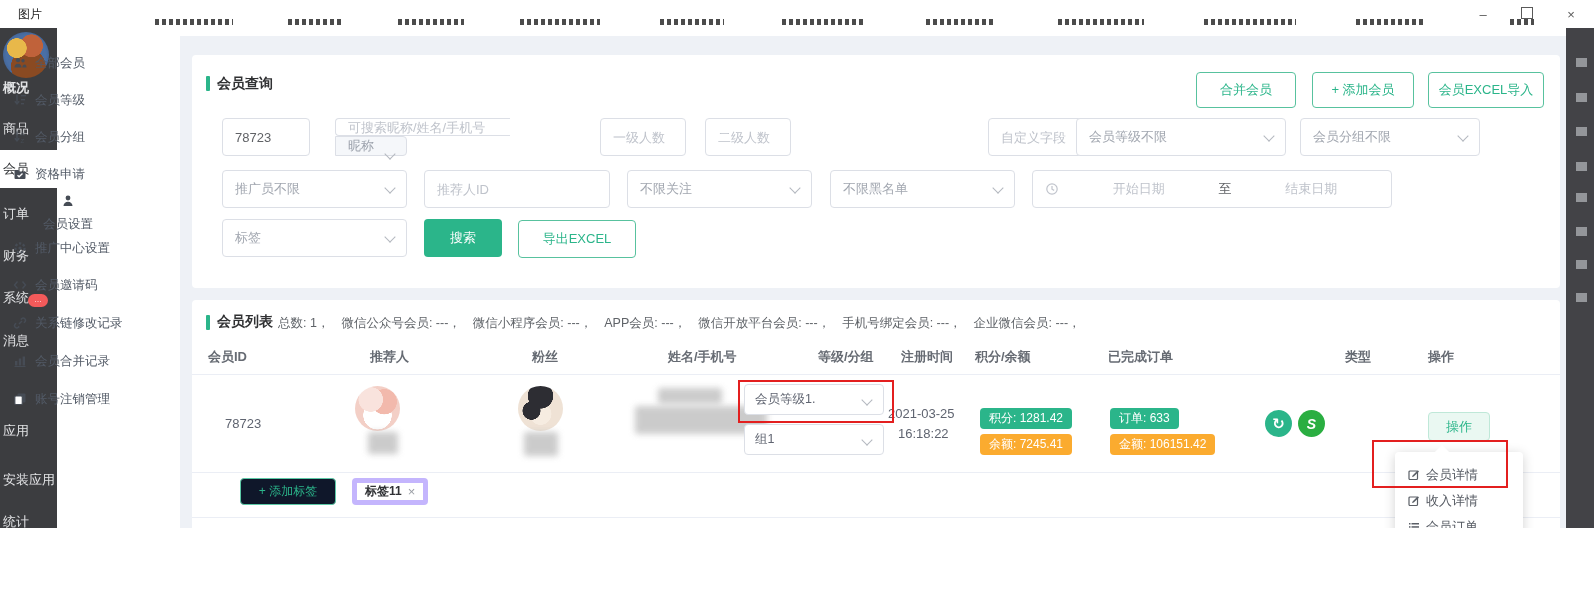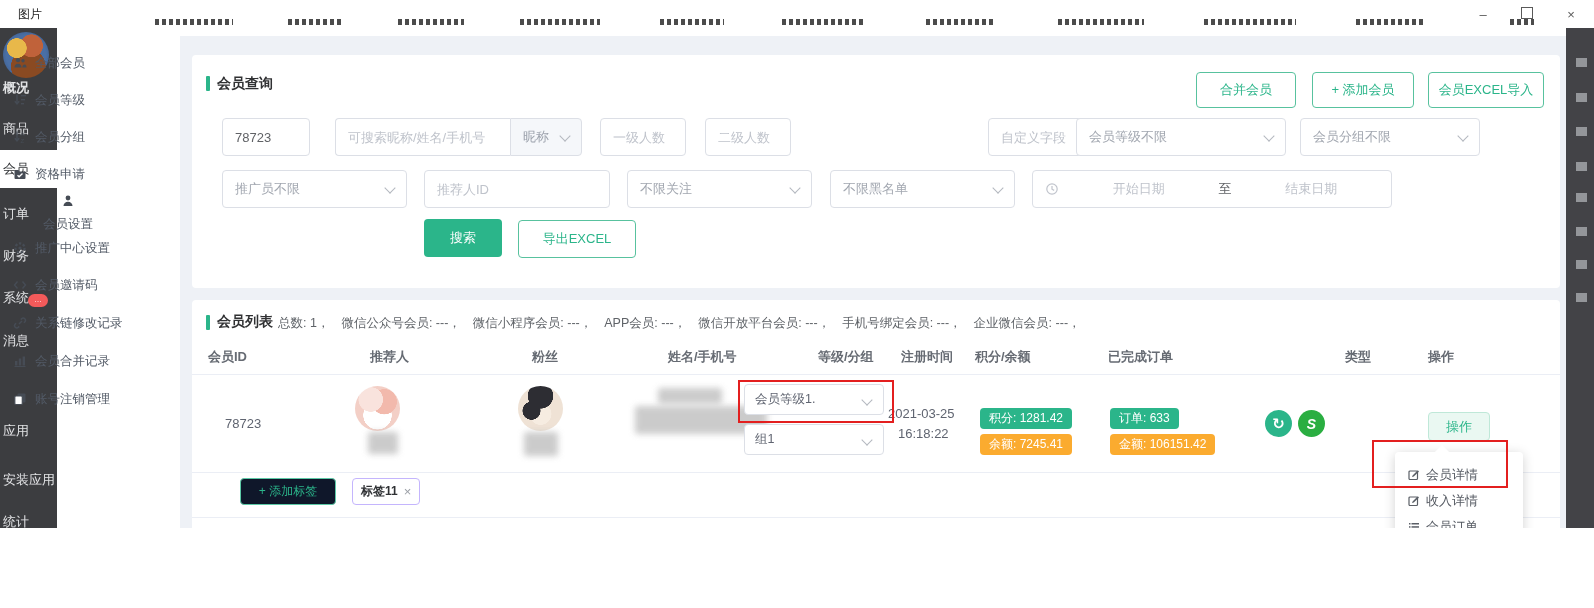--- a/index.html
+++ b/index.html
@@ -36,39 +36,39 @@
   .ctitle{position:absolute;font-size:14px;font-weight:bold;color:#303133;}
   
   .btn-outline{position:absolute;height:36px;border:1px solid #58c29e;border-radius:4px;color:#2bb58a;background:#fff;font-size:13px;display:flex;align-items:center;justify-content:center;cursor:pointer;box-sizing:border-box;}
   .btn-fill{position:absolute;height:38px;background:#2bb58a;border-radius:4px;color:#fff;font-size:13px;display:flex;align-items:center;justify-content:center;cursor:pointer;}
   .btn-sm-outline{border:1px solid #5cc9a7;border-radius:4px;color:#2bb58a;background:#0f172a;font-size:12px;display:flex;align-items:center;justify-content:center;cursor:pointer;box-sizing:border-box;}
   
   .inp{position:absolute;height:38px;border:1px solid #dcdfe6;border-radius:4px;box-sizing:border-box;font-size:13px;color:#606266;padding:0 12px;outline:none;background:#fff;font-family:inherit;}
   .inp::placeholder{color:#bfc3cb;}
   .sel{position:absolute;height:38px;border:1px solid #dcdfe6;border-radius:4px;box-sizing:border-box;background:#fff;display:flex;align-items:center;padding:0 26px 0 12px;font-size:13px;color:#a2a7b0;cursor:pointer;}
   .sel .chev,.chev{width:7px;height:7px;border-right:1.4px solid #b4b8bf;border-bottom:1.4px solid #b4b8bf;transform:rotate(45deg);position:absolute;right:12px;top:13px;}
-  .combo{position:absolute;display:flex;height:38px;}
+  .combo{position:absolute;display:flex;height:38px;flex-direction:column;}
   .combo input{position:relative;height:38px;border:1px solid #dcdfe6;border-right:none;border-radius:4px 0 0 4px;box-sizing:border-box;padding:0 12px;font-size:13px;outline:none;font-family:inherit;}
   .combo input::placeholder{color:#bfc3cb;}
   .combo .csel{position:relative;width:72px;background:#f5f7fa;border:1px solid #dcdfe6;border-radius:0 4px 4px 0;box-sizing:border-box;display:flex;align-items:center;padding-left:12px;color:#9da3ad;cursor:pointer;}
   .datebox{position:absolute;height:38px;border:1px solid #dcdfe6;border-radius:4px;box-sizing:border-box;background:#fff;display:flex;align-items:center;font-size:13px;color:#bfc3cb;cursor:pointer;}
   
   .th{position:absolute;top:348px;font-size:13px;font-weight:bold;color:#666b73;}
   .hline{position:absolute;left:192px;width:1368px;height:0;border-top:1px solid #ebeef5;}
   .rowsel{position:absolute;width:140px;height:31px;border:1px solid #dcdfe6;border-radius:4px;box-sizing:border-box;background:#fff;display:flex;align-items:center;padding-left:10px;font-size:12.5px;color:#5f6470;cursor:pointer;}
   .badge{position:absolute;height:21px;border-radius:4px;color:#fff;font-size:12px;display:flex;align-items:center;padding:0 9px;white-space:nowrap;}
   .badge.teal{background:#2bb58a;}
   .badge.orange{background:#fbab2f;}
   .avatar{position:absolute;width:45px;height:45px;border-radius:50%;}
   .avatar1{background:radial-gradient(circle at 35% 30%,#f9e3dd 0 28%,transparent 29%),radial-gradient(circle at 65% 35%,#f2b9ac 0 30%,transparent 31%),radial-gradient(circle at 50% 65%,#fff 0 38%,transparent 39%),radial-gradient(circle at 50% 50%,#f3cfc6 0 70%,#e9b3a6 100%);}
   .avatar2{background:radial-gradient(circle at 50% 22%,#2d2d33 0 30%,transparent 31%),radial-gradient(circle at 30% 55%,#2d2d33 0 22%,transparent 23%),radial-gradient(circle at 50% 62%,#f6ece1 0 30%,transparent 31%),radial-gradient(circle at 50% 50%,#efe2d5 0 70%,#ddc9b8 100%);}
   .blur-block{position:absolute;background:#c3c3c3;filter:blur(3px);opacity:.85;border-radius:2px;}
   .typeicon{position:absolute;width:27px;height:27px;border-radius:50%;color:#fff;display:flex;align-items:center;justify-content:center;font-weight:bold;}
   .op-btn{position:absolute;left:1428px;top:412px;width:62px;height:29px;background:#eaf8f2;border:1px solid #bfe8d8;border-radius:4px;color:#2bb58a;font-size:13px;display:flex;align-items:center;justify-content:center;cursor:pointer;box-sizing:border-box;}
-  .tagchip{position:absolute;height:27px;border:1px solid #c4b5fd;border-radius:4px;box-sizing:border-box;background:#fff;display:flex;align-items:center;gap:6px;padding:0 8px;font-size:12px;color:#2f3134;font-weight:bold;}
+  .tagchip{position:absolute;height:27px;border:5px solid #c4b5fd;border-radius:4px;box-sizing:border-box;background:#fff;display:flex;align-items:center;gap:6px;padding:0 8px;font-size:12px;color:#2f3134;font-weight:bold;}
   .tagchip .x{color:#9a9ea5;font-weight:normal;cursor:pointer;font-size:13px;}
   
   .scrolltrack{position:absolute;left:186px;top:575px;width:1376px;height:21px;background:#ececec;}
   .scroll-arrow{position:absolute;top:5px;font-size:9px;color:#7e7e7e;cursor:pointer;}
   .bottomstrip{position:absolute;left:180px;top:596px;width:1386px;height:12px;background:#edf2f8;}
   
   .menu{position:absolute;left:1395px;top:452px;width:128px;height:170px;background:#fff;border-radius:4px;box-shadow:0 2px 12px rgba(0,0,0,.18);padding-top:10px;box-sizing:border-box;}
   .menu .notch{position:absolute;left:42px;top:-5px;width:10px;height:10px;background:#fff;transform:rotate(45deg);}
   .menu-item{height:26px;display:flex;align-items:center;gap:6px;padding-left:13px;font-size:13px;color:#565b63;cursor:pointer;white-space:nowrap;}
   
@@ -254,20 +254,24 @@
   <div class="datebox" style="left:1032px;top:170px;width:360px;">
     <svg width="14" height="14" viewBox="0 0 14 14" style="margin:0 0 0 12px;">
         <circle cx="7" cy="7" r="5.2" fill="none" stroke="#c0c4cc" stroke-width="1.2"></circle>
         <path d="M7 4v3.2l2.2 1.2" fill="none" stroke="#c0c4cc" stroke-width="1.2"></path>
       </svg>
     <span style="flex:1;text-align:center;">开始日期</span>
     <span style="color:#606266;">至</span>
     <span style="flex:1;text-align:center;">结束日期</span>
   </div>
 
+  <div class="sel" style="left:222px;top:219px;width:185px;">
+    <span>标签</span>
+    <span class="chev"></span>
+  </div>
   <div class="btn-fill" style="left:424px;top:219px;width:78px;">搜索</div>
   <div class="btn-outline" style="left:518px;top:220px;width:118px;height:38px;">导出EXCEL</div>
 
   <div class="card card2"></div>
   <div class="cbar" style="left:206px;top:315px;"></div>
   <div class="ctitle" style="left:217px;top:313px;">会员列表</div>
   <div style="position:absolute;left:278px;top:315px;display:flex;gap:12px;font-size:12.5px;color:#5f6368;align-items:center;">
     <span>总数: 1，</span>
     <span>微信公众号会员: ---，</span>
     <span>微信小程序会员: ---，</span>

